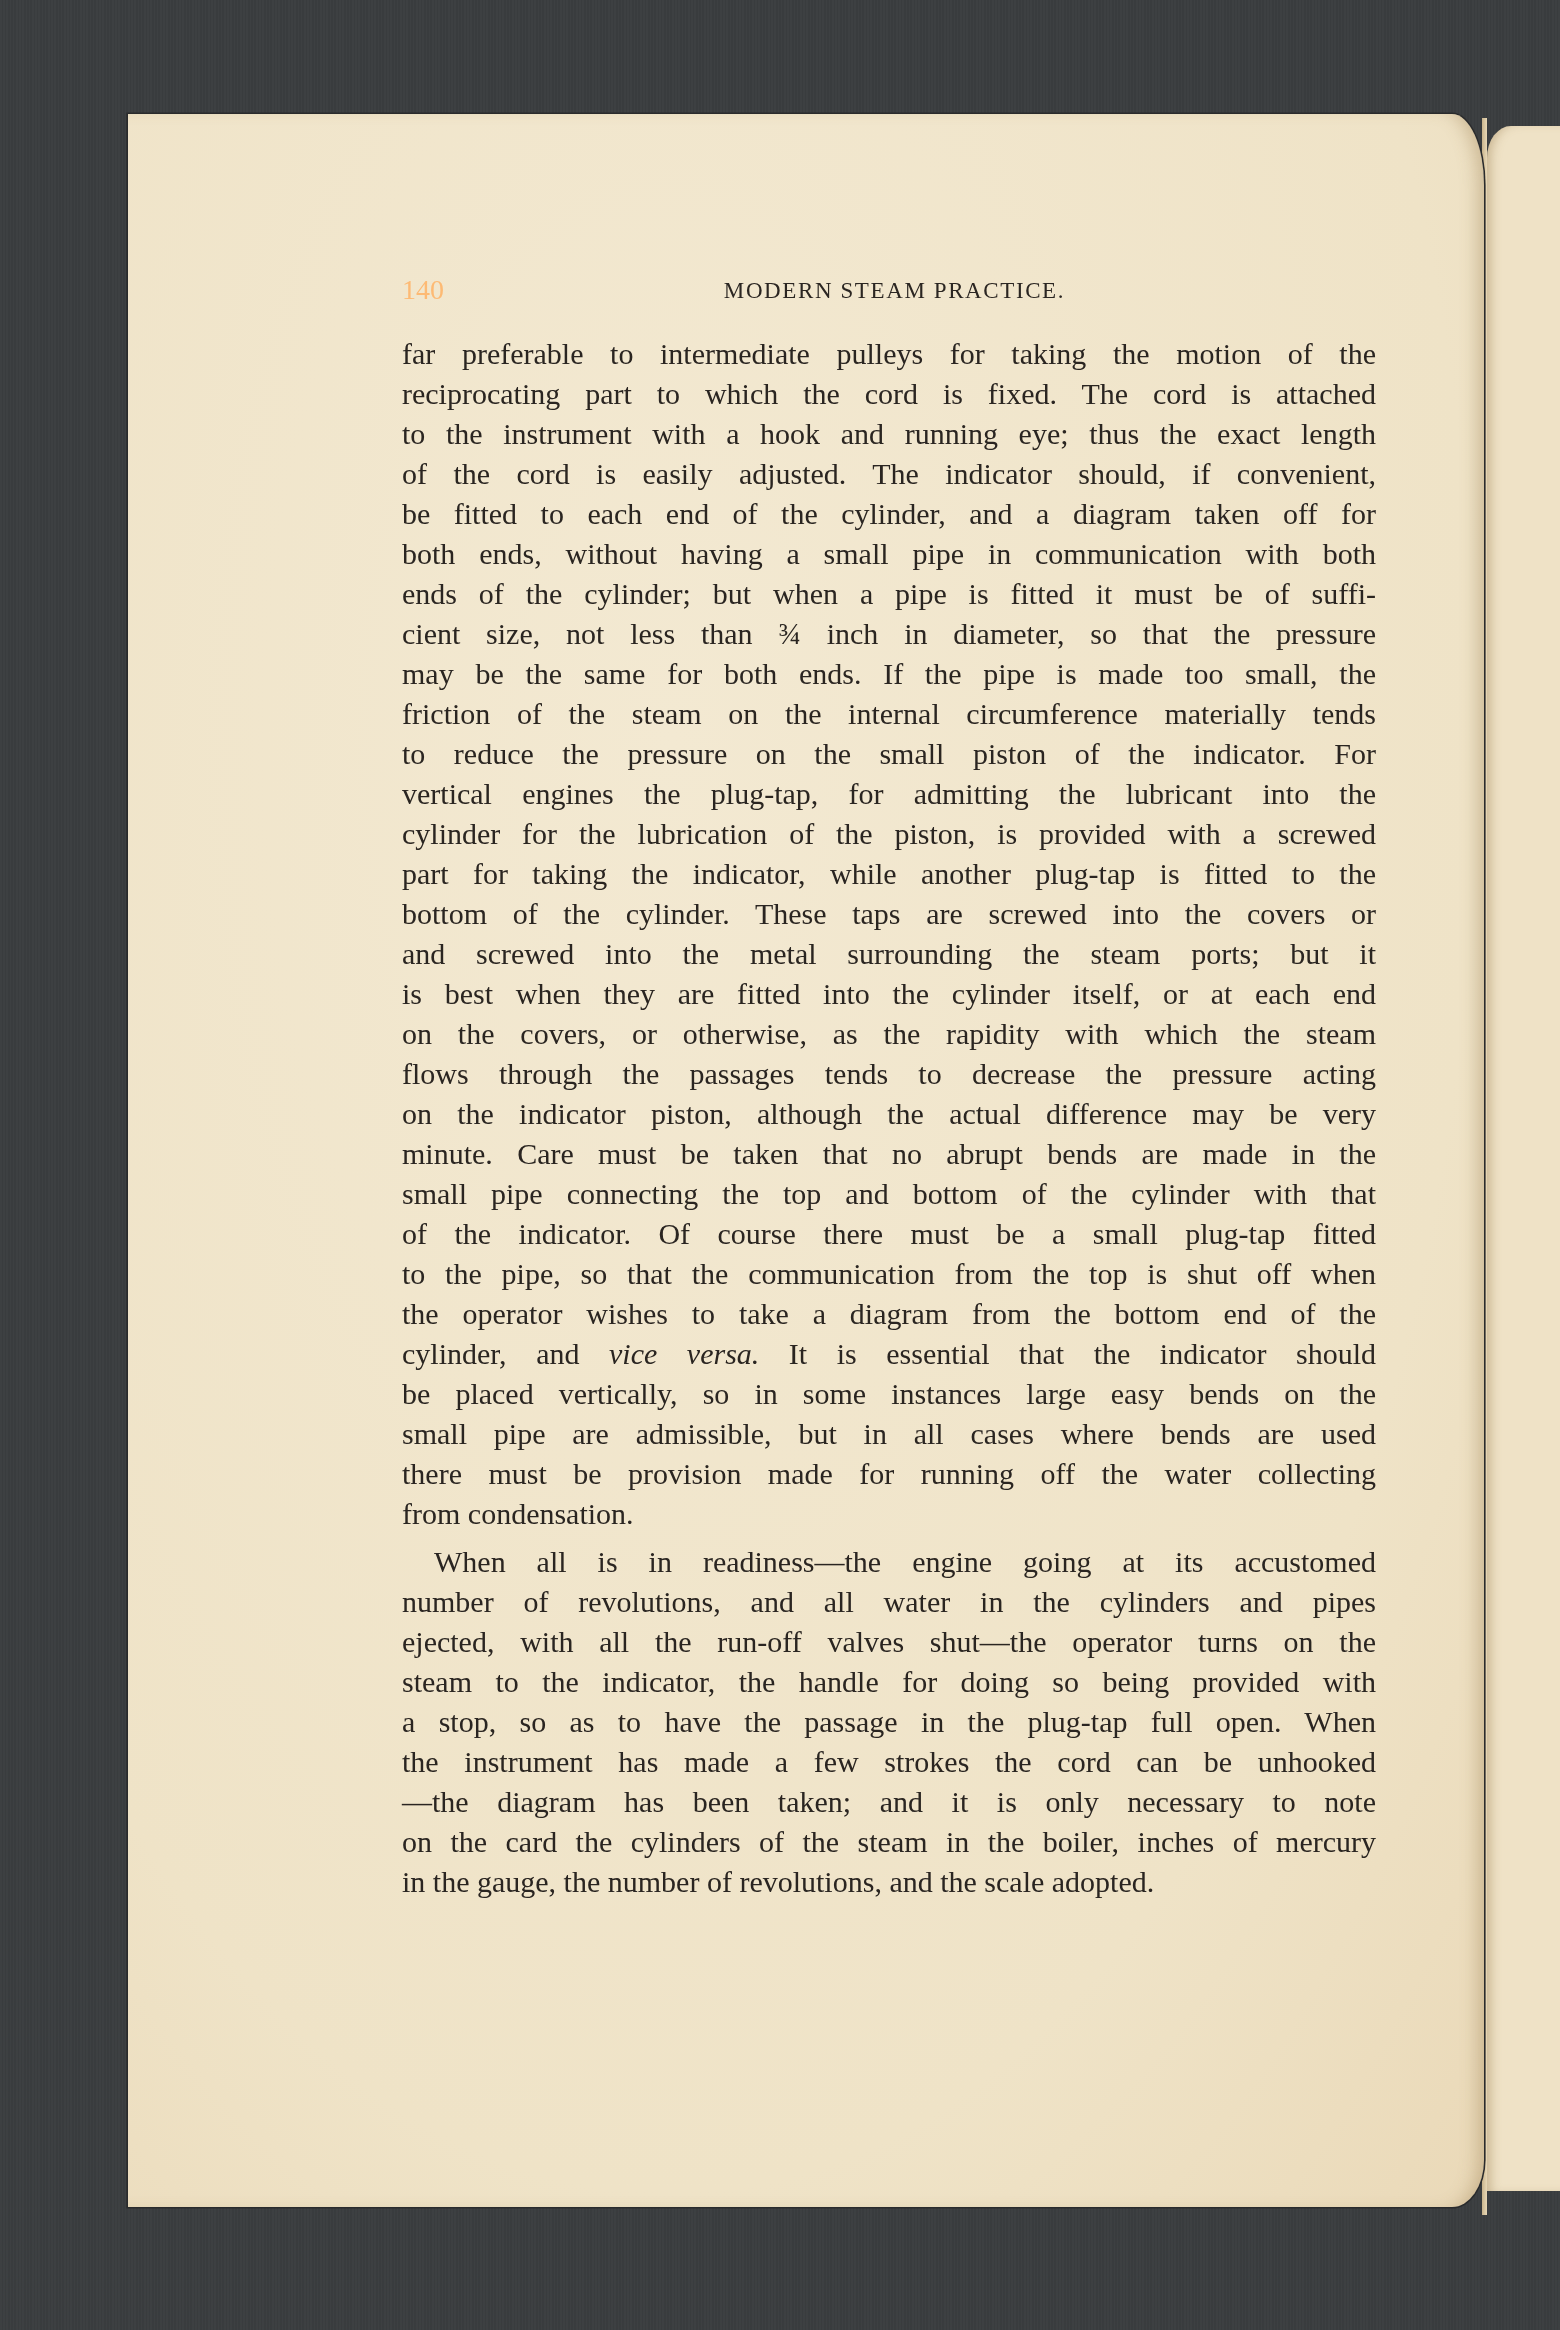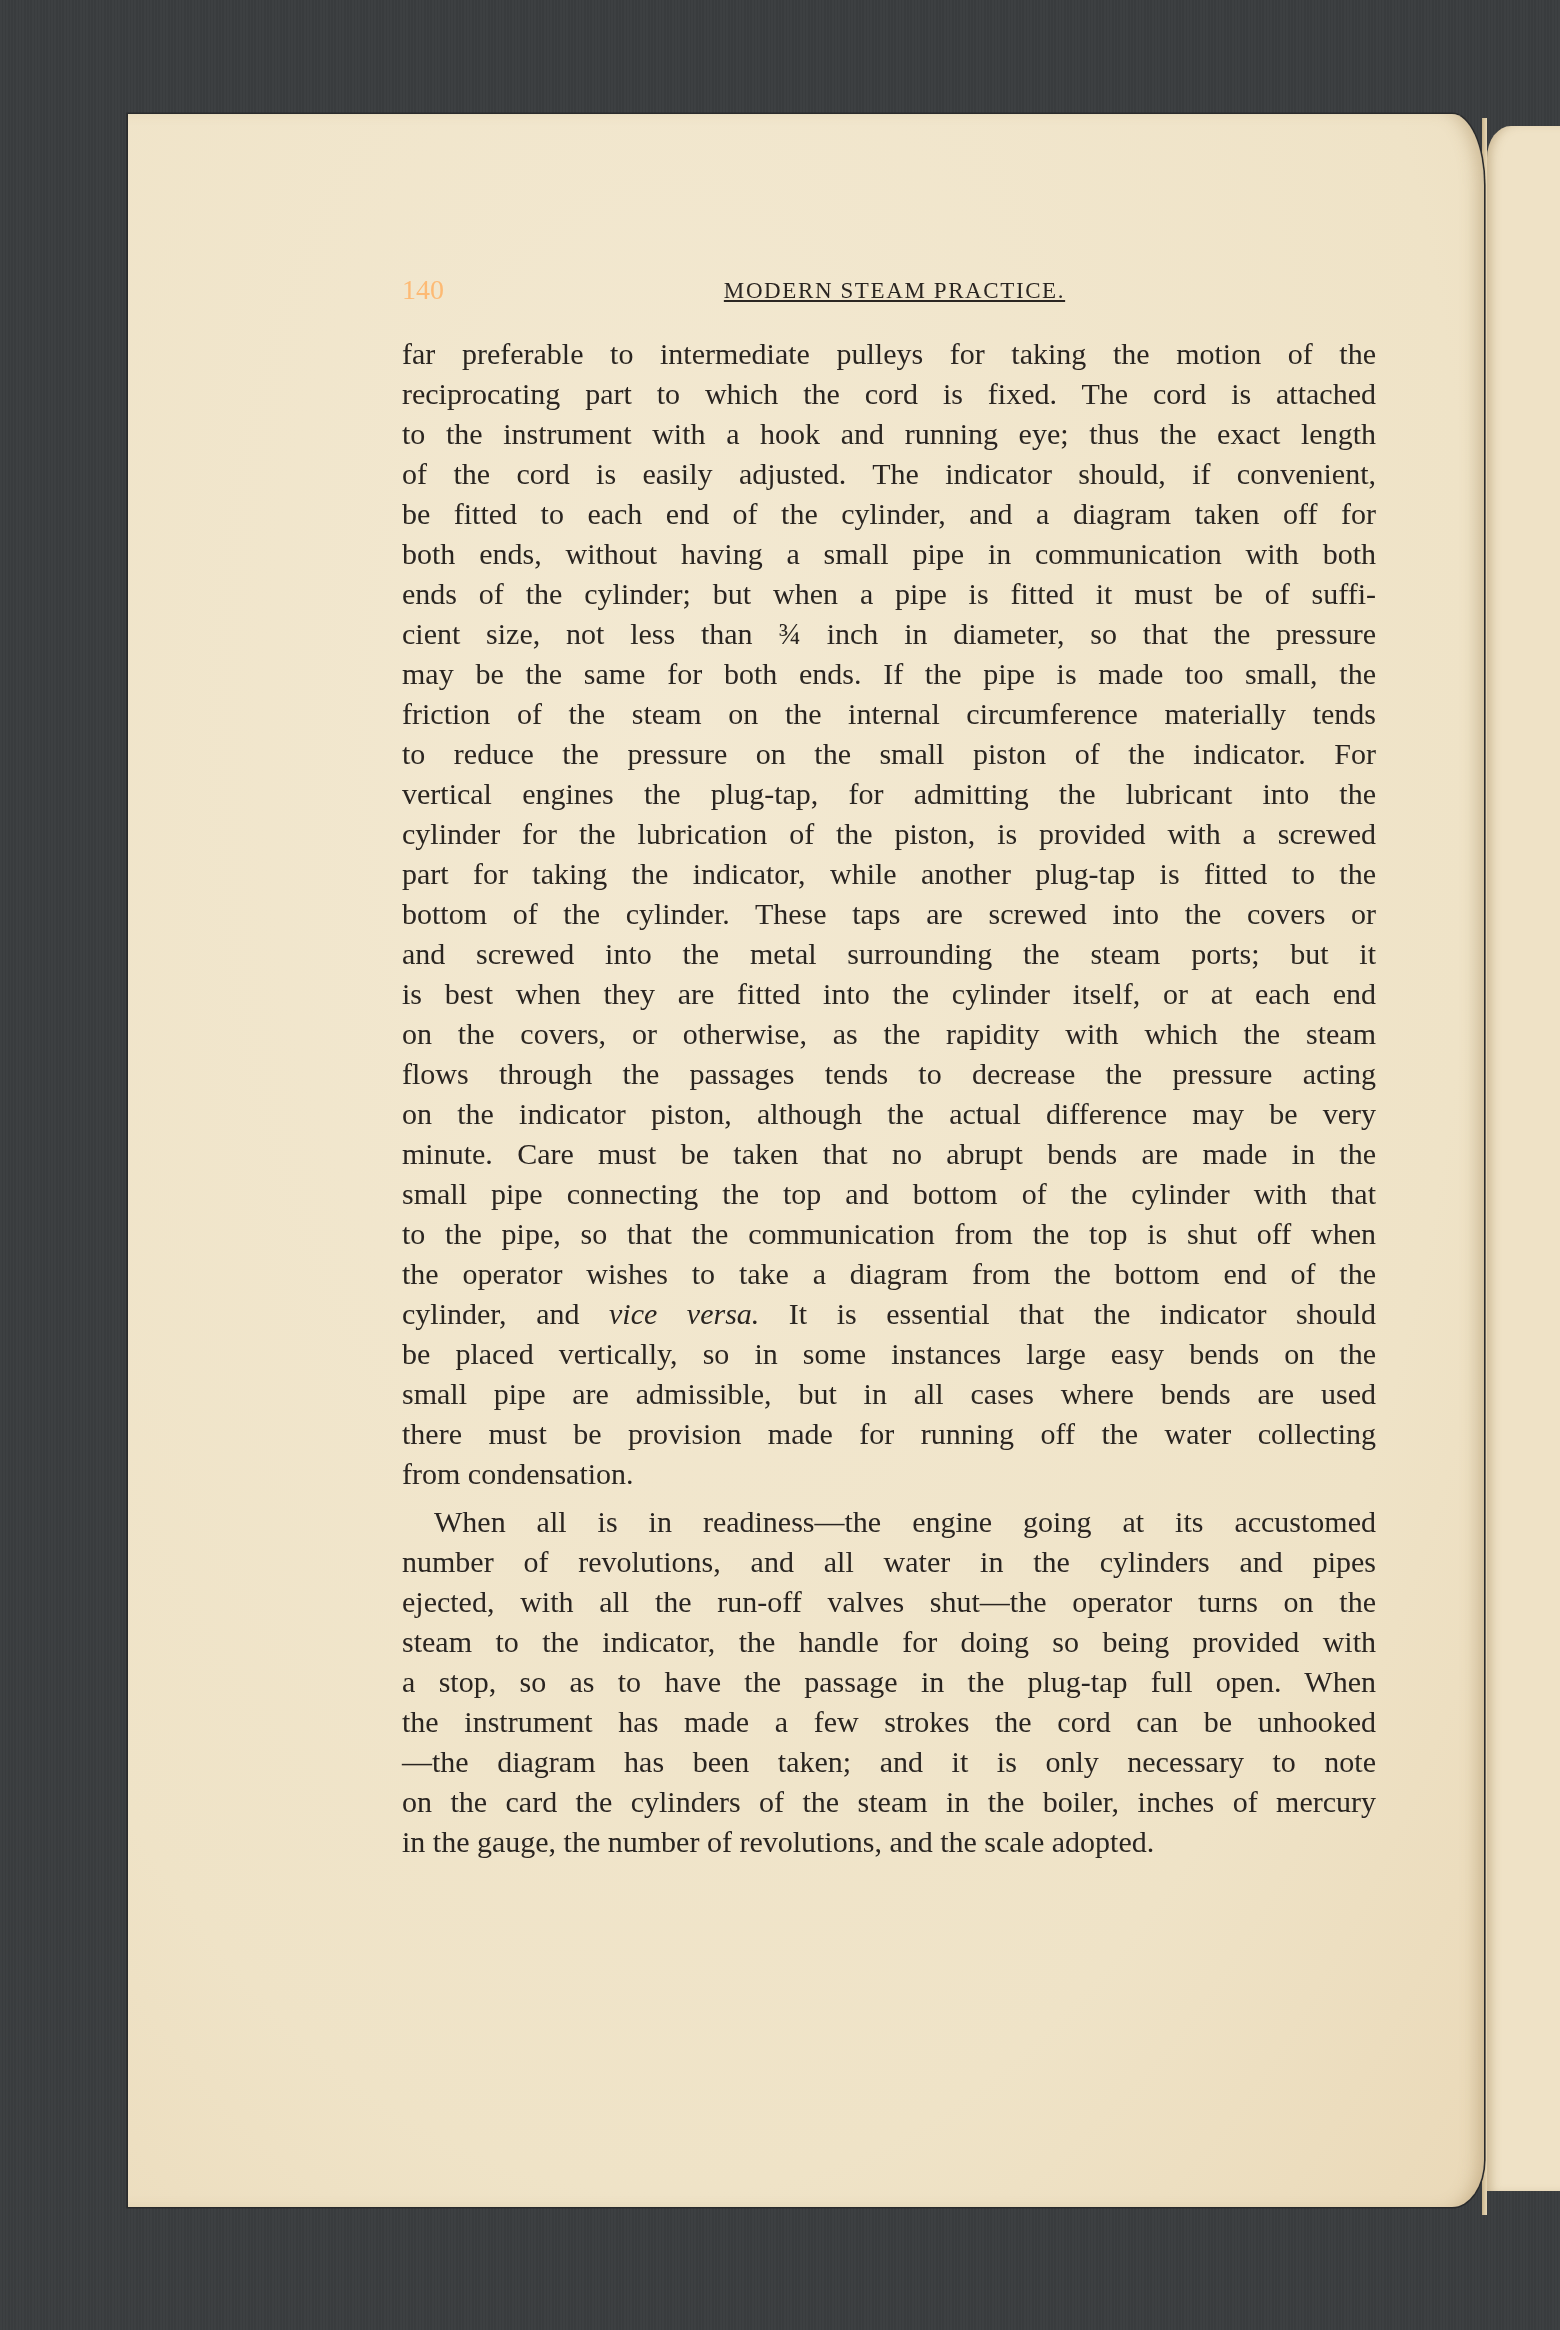--- a/index.html
+++ b/index.html
@@ -30,21 +30,21 @@
     background: linear-gradient(90deg, #c9b48c, #e8d8b7);
   }
   .running-head {
     position: absolute; left: 402px; top: 268px; width: 974px; height: 47px;
   }
   .page-number {
     position: absolute; left: 0; top: 6.3px; font-size: 28px; color: #fdba74;
   }
   .running-title {
     position: absolute; left: 11px; right: 0; top: 9.5px; text-align: center;
-    font-size: 23px; letter-spacing: 1.6px; color: #2b2622; text-decoration: underline;
+    font-size: 23px; letter-spacing: 1.6px; color: #2b2622;
   }
   .body-text {
     position: absolute; left: 402px; top: 334px; width: 974px;
     font-size: 30px; line-height: 40px; color: #2a2521;
     text-align: justify; text-align-last: justify;
   }
   .line { display: block; white-space: nowrap; text-align: justify; text-align-last: justify; height: 40px; }
   .line.last { text-align-last: left; }
   .line.indent { padding-left: 32px; }
   .para-gap { height: 8px; }
@@ -81,20 +81,21 @@
       <span class="line">cylinder for the lubrication of the piston, is provided with a screwed</span>
       <span class="line">part for taking the indicator, while another plug-tap is fitted to the</span>
       <span class="line">bottom of the cylinder.  These taps are screwed into the covers or</span>
       <span class="line">and screwed into the metal surrounding the steam ports; but it</span>
       <span class="line">is best when they are fitted into the cylinder itself, or at each end</span>
       <span class="line">on the covers, or otherwise, as the rapidity with which the steam</span>
       <span class="line">flows through the passages tends to decrease the pressure acting</span>
       <span class="line">on the indicator piston, although the actual difference may be very</span>
       <span class="line">minute.  Care must be taken that no abrupt bends are made in the</span>
       <span class="line">small pipe connecting the top and bottom of the cylinder with that</span>
+      <span class="line">of the indicator.  Of course there must be a small plug-tap fitted</span>
       <span class="line">to the pipe, so that the communication from the top is shut off when</span>
       <span class="line">the operator wishes to take a diagram from the bottom end of the</span>
       <span class="line">cylinder, and <em>vice versa.</em>  It is essential that the indicator should</span>
       <span class="line">be placed vertically, so in some instances large easy bends on the</span>
       <span class="line">small pipe are admissible, but in all cases where bends are used</span>
       <span class="line">there must be provision made for running off the water collecting</span>
       <span class="line last">from condensation.</span>
     </div>
     <div class="para-gap"></div>
     <div>

